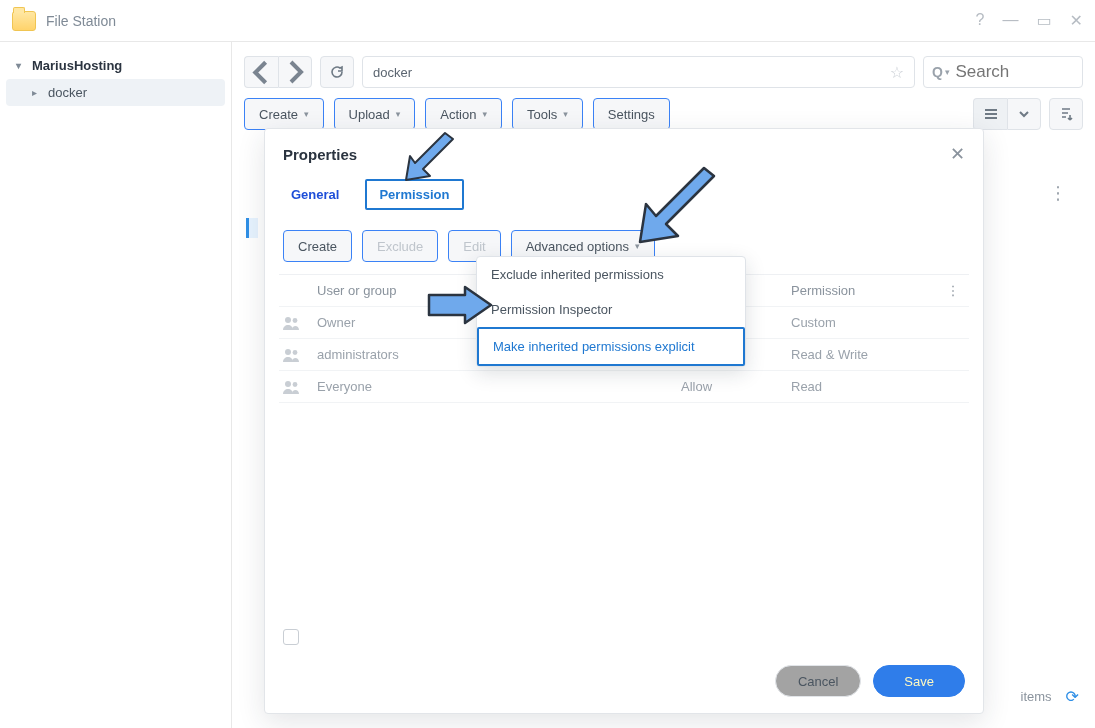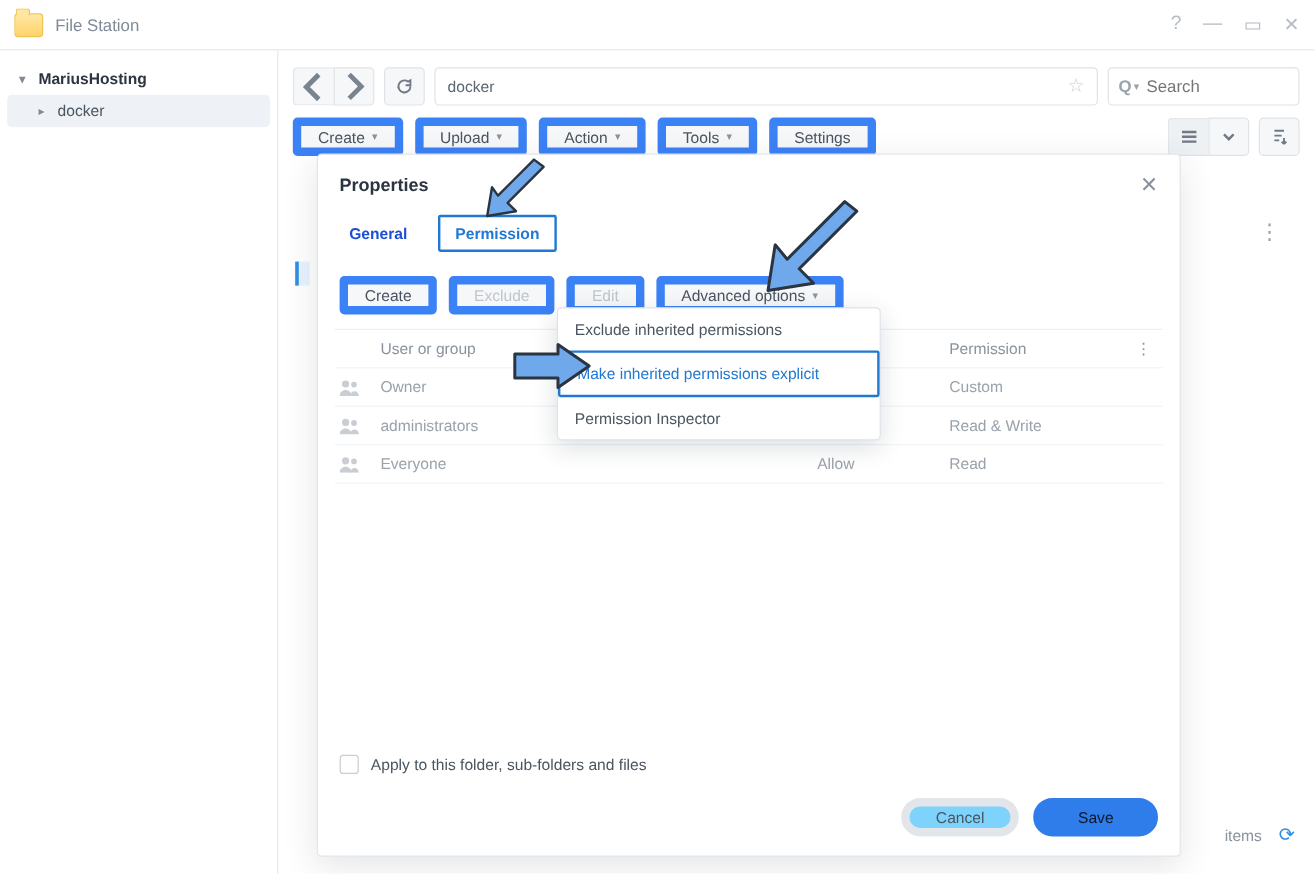--- a/index.html
+++ b/index.html
@@ -64,25 +64,25 @@
       display:flex; align-items:center; padding:0 10px; color:#5b6570;
       justify-content:space-between;
     }
     .pathbox .star { color:#c9ced4; font-size:16px; }
     .searchbox {
       width:160px; height:32px; border:1px solid #dfe3e8; border-radius:4px;
       display:flex; align-items:center; padding:0 8px; color:#9aa2ab;
     }
     .searchbox .mag { font-weight:700; margin-right:2px; font-size:14px; }
     .searchbox .caret2 { font-size:9px; margin-right:6px; }
-    .searchbox input { border:none; outline:none; width:100%; font-size:14px; color:#5b6570; background:transparent; }
+    .searchbox input { border:none; outline:none; width:100%; font-size:17px; color:#5b6570; background:transparent; }
     
     .row2 { display:flex; align-items:center; gap:10px; }
     .btn {
-      height:32px; padding:0 14px; border:7px solid #3b82f6; background:#f6f7f9;
+      height:32px; padding:0 14px; border:1px solid #3b82f6; background:#f6f7f9;
       border-radius:4px; display:flex; align-items:center; color:#4a5560; cursor:pointer;
       gap:6px; font-size:13px;
     }
     .btn .dd { font-size:9px; color:#8a939d; }
     .row2 .right { margin-left:auto; display:flex; gap:8px; }
     .viewgroup { display:flex; }
     .viewgroup .iconbtn:first-child { border-radius:4px 0 0 4px; border-right:none; background:#eef1f4; }
     .viewgroup .iconbtn:last-child { border-radius:0 4px 4px 0; }
     .viewgroup .iconbtn svg, .iconbtn svg { width:16px; height:16px; fill:#6f7a85; }
     
@@ -115,22 +115,22 @@
       position:absolute; left:225px; top:122px; width:270px;
       background:#fff; border:1px solid #dfe3e8; border-radius:4px;
       box-shadow:0 6px 20px rgba(30,40,55,0.15); z-index:30;
     }
     .adv-menu .mi { padding:10px 14px; color:#4a5560; cursor:pointer; }
     .adv-menu .mi.selected { border:2px solid #1f78d1; color:#1f78d1; border-radius:2px; }
     
     .applyrow { padding:10px 18px; display:flex; align-items:center; gap:10px; color:#4a5560; }
     .checkbox { width:16px; height:16px; border:1px solid #c9ced4; border-radius:3px; display:inline-block; }
     .footer { padding:10px 18px 16px 18px; display:flex; justify-content:flex-end; gap:12px; }
-    .btn.cancel { background:#7dd3fc; border-color:#e2e5e9; border-radius:16px; padding:0 22px; }
-    .btn.primary { background:#2f7dea; color:#0f172a; border-color:#2f7dea; border-radius:16px; padding:0 30px; }
+    .btn.cancel { background:#a3a3a3; border-color:#e2e5e9; border-radius:16px; padding:0 22px; }
+    .btn.primary { background:#2f7dea; color:#fef9c3; border-color:#2f7dea; border-radius:16px; padding:0 30px; }
     
     .statusbar { position:absolute; right:16px; bottom:22px; display:flex; align-items:center; gap:14px; color:#8a939d; }
     .statusbar .refresh { color:#2f8fe6; font-size:16px; cursor:pointer; }
     
     .arrow { position:absolute; z-index:50; pointer-events:none; }
     .arrow svg { display:block; }
   </style>
 </head>
 <body>
 
@@ -304,36 +304,35 @@
           <span>Everyone</span>
           <span>Allow</span>
           <span>Read</span>
           <span></span>
         </div>
       </div>
   </div>
 
   <div class="applyrow">
     <span class="checkbox"></span>
-    <span>Apply to this folder, sub-folders and files</span>
   </div>
   <div class="footer">
     <div class="btn cancel">
         <span>Cancel</span>
       </div>
     <div class="btn primary">
         <span>Save</span>
       </div>
   </div>
 </div>
 
-<div class="adv-menu" style="left:464px; top:256px;">
+<div class="adv-menu" style="left:476px; top:256px;">
   <div class="mi">Exclude inherited permissions</div>
+  <div class="mi">Permission Inspector</div>
   <div class="mi selected">Make inherited permissions explicit</div>
-  <div class="mi">Permission Inspector</div>
 </div>
 
 <div class="statusbar">
   <span>items</span>
   <span class="refresh">⟳</span>
 </div>
 
 <div class="arrow" style="left:400px; top:128px;">
   <svg width="60" height="60" viewBox="0 0 60 60">
     <path d="M45 5 L15 35 L10 28 L6 52 L30 48 L23 41 L53 11 Z" fill="#6fa9ec" stroke="#2b3440" stroke-width="2" stroke-linejoin="round"></path>

